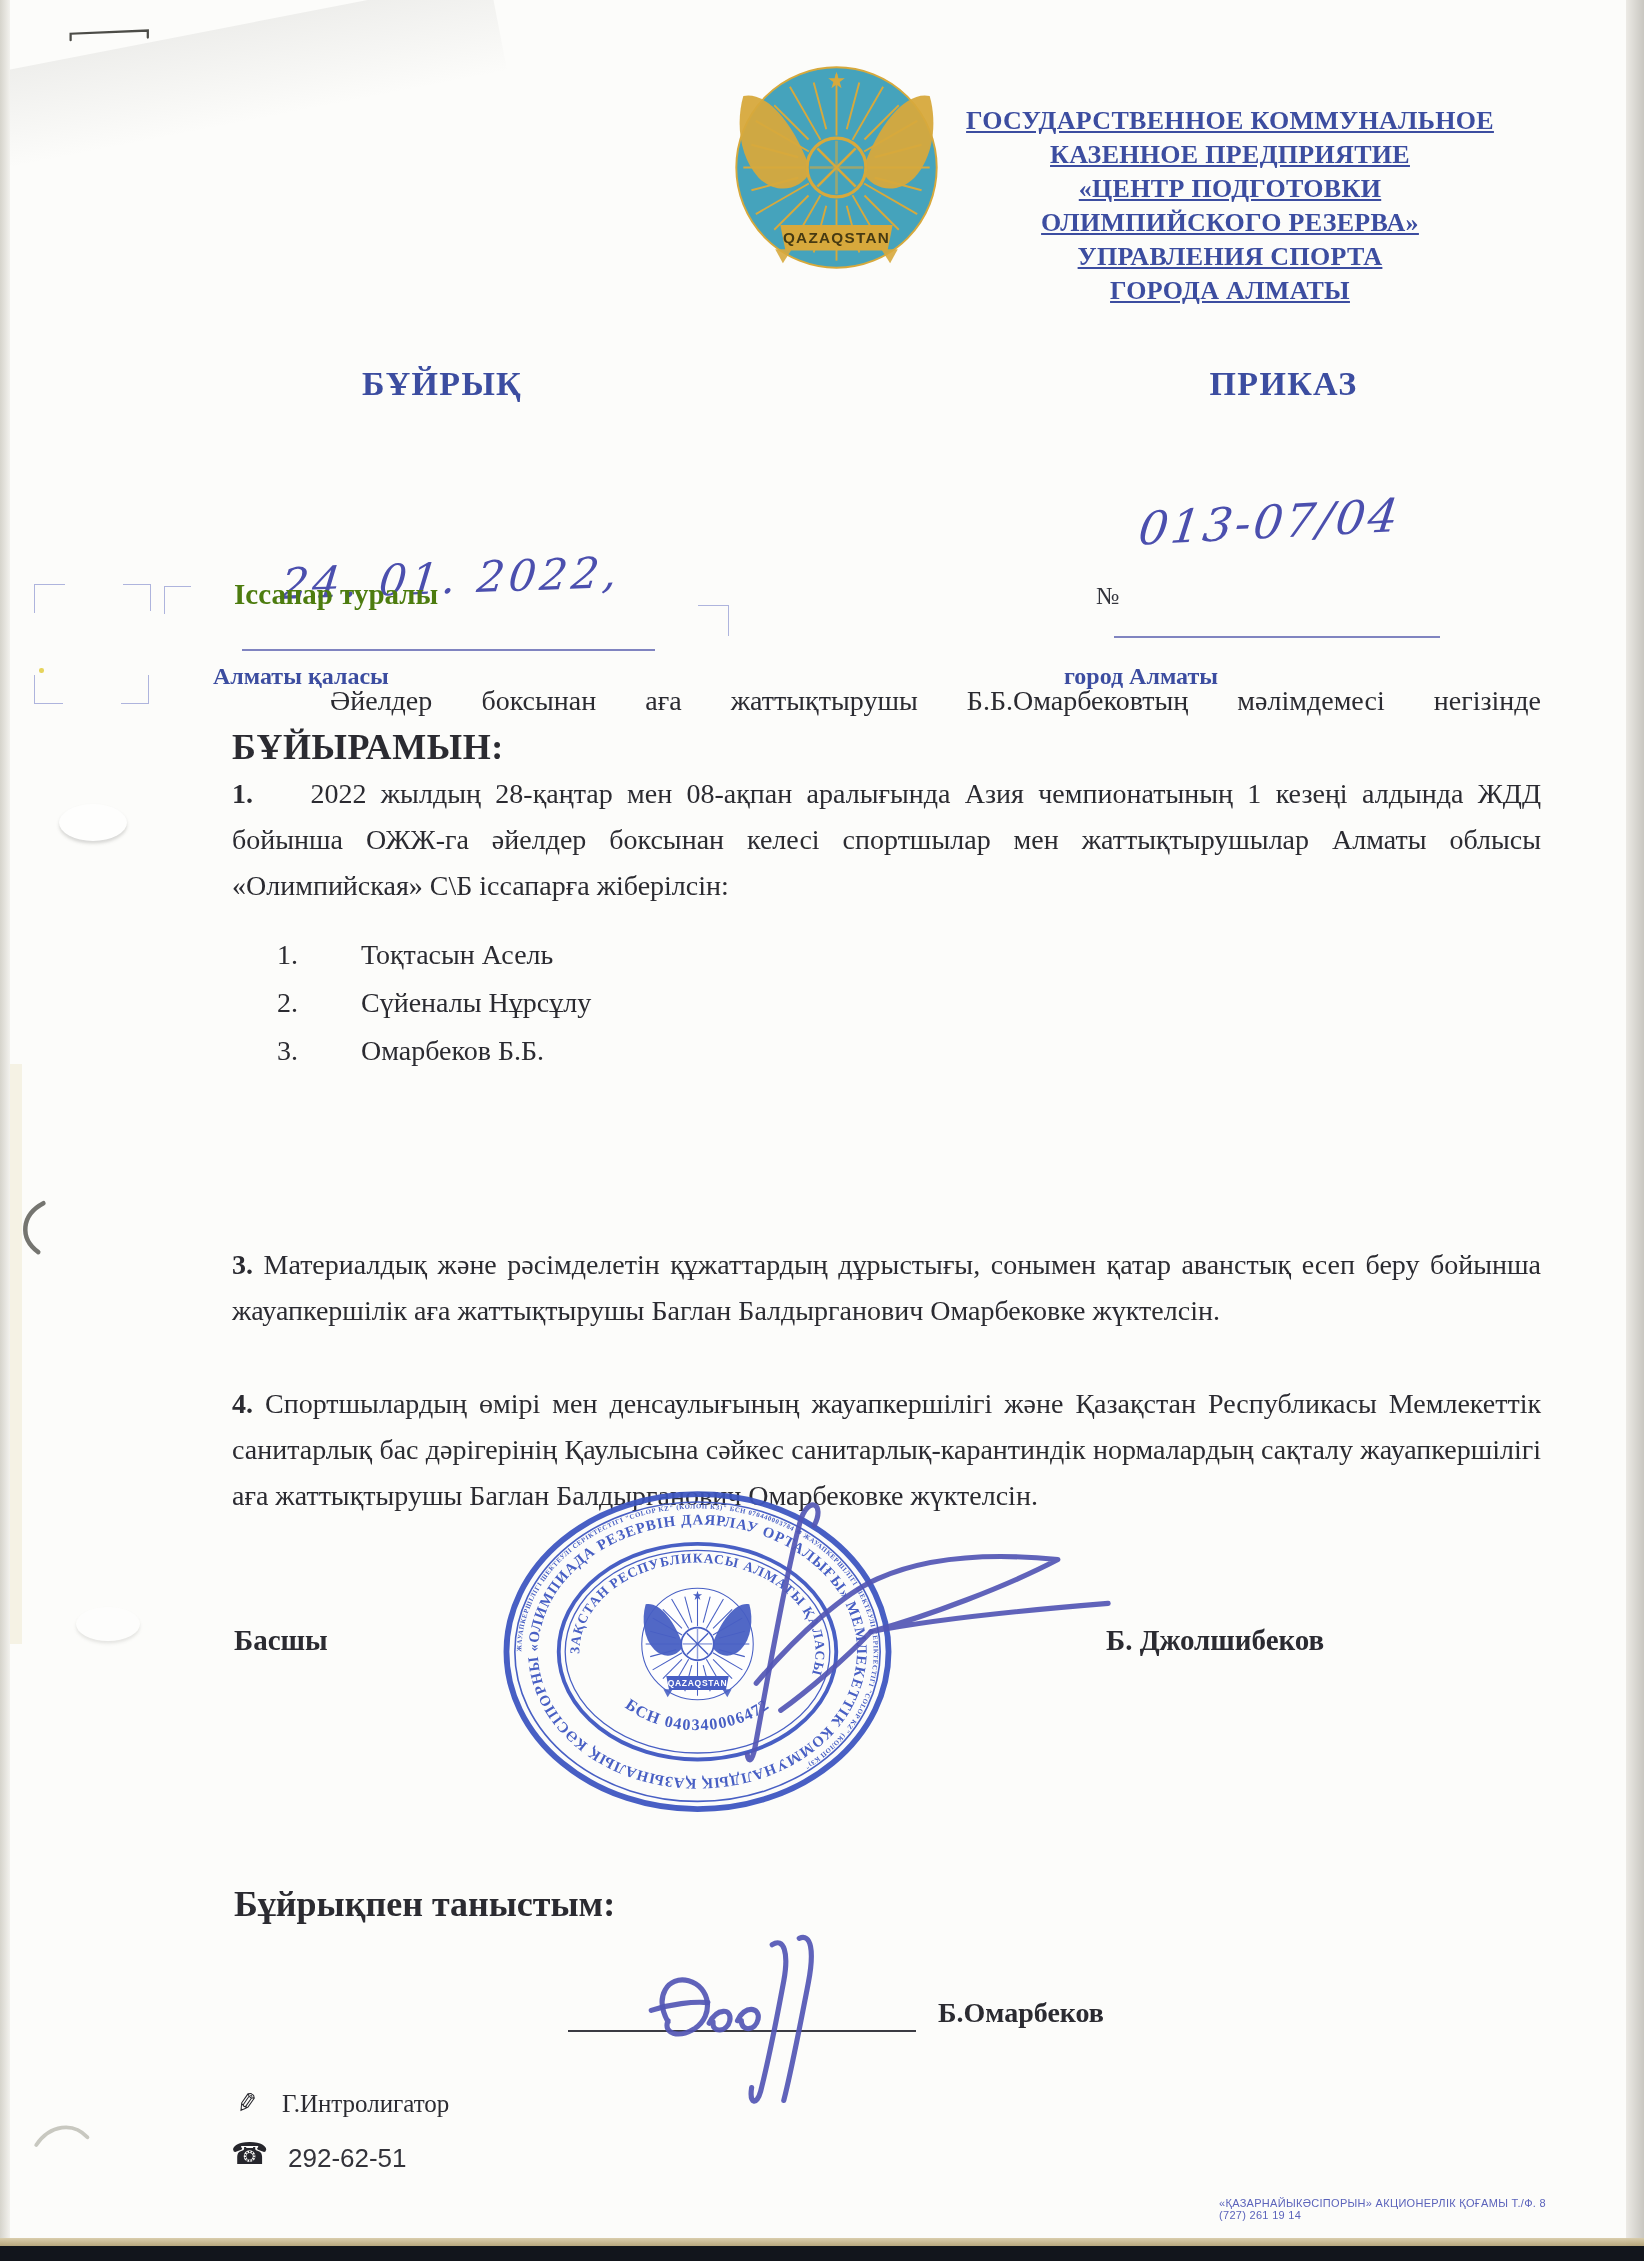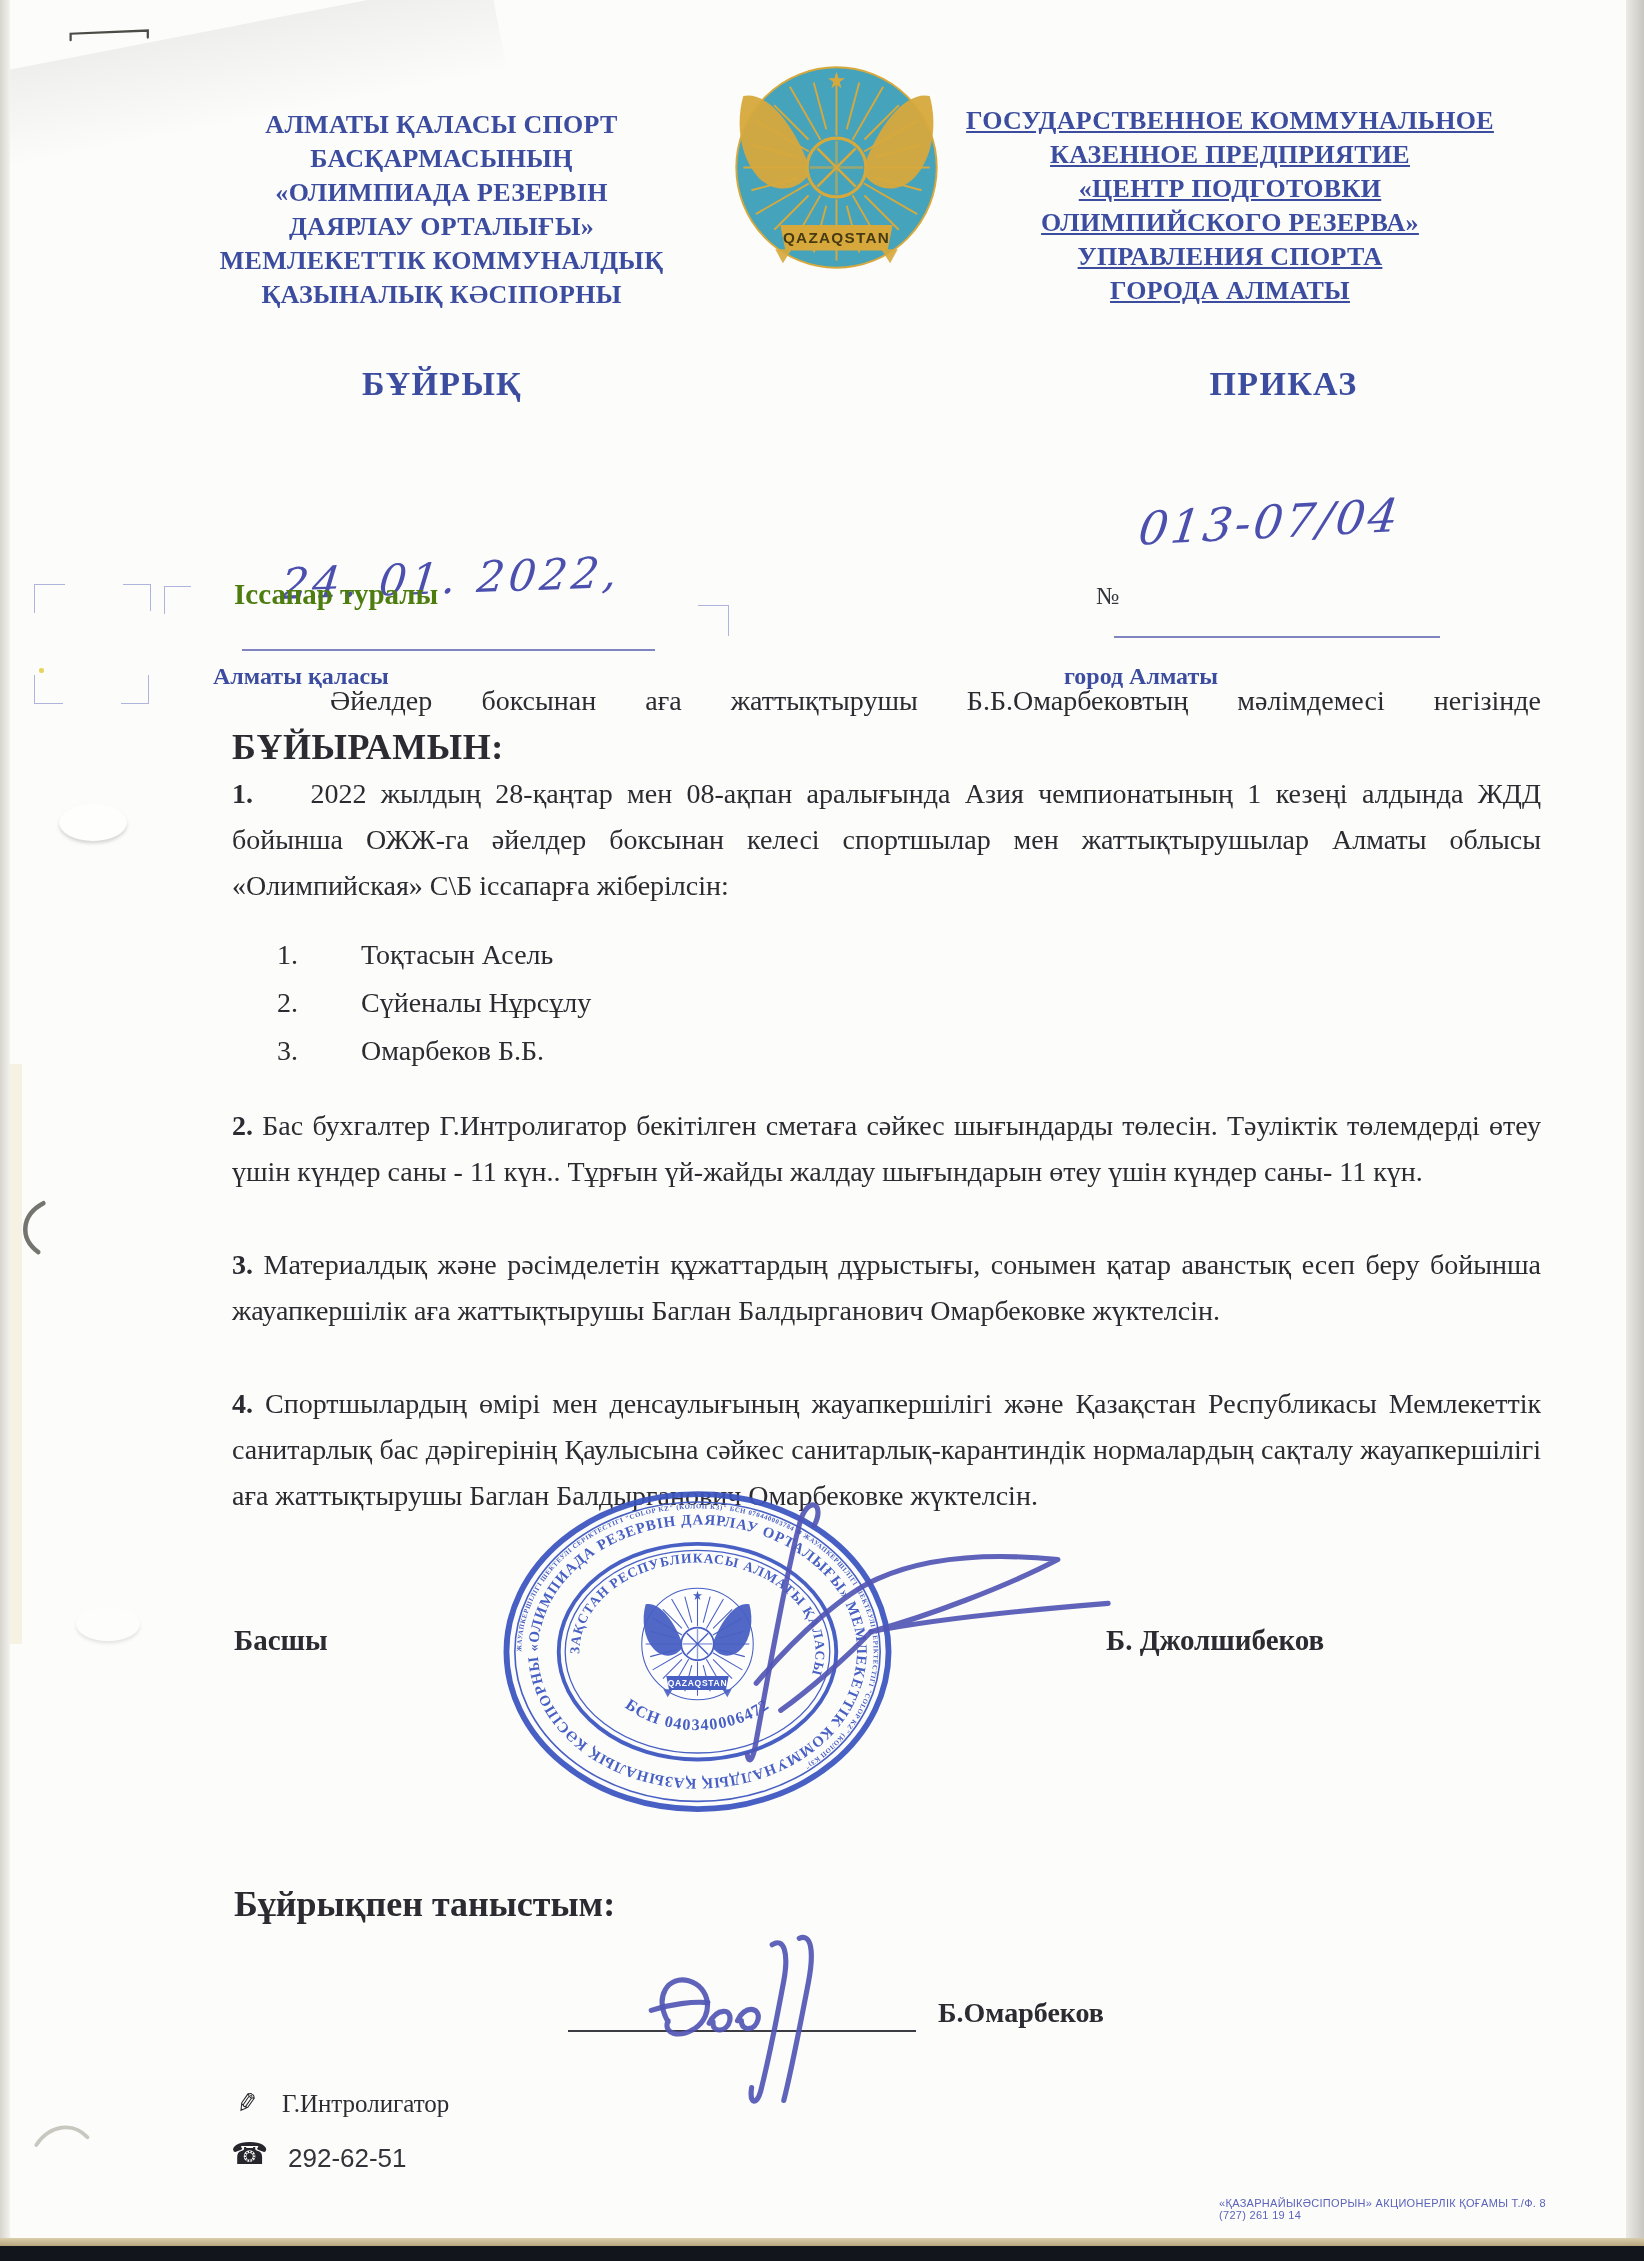--- a/index.html
+++ b/index.html
@@ -164,26 +164,20 @@
   </svg>
   <div class="dot-yellow"></div>
 
   <div class="corner c-tl" style="left:34px;top:584px;width:30px;height:28px"></div>
   <div class="corner c-tr" style="left:123px;top:584px;width:27px;height:26px"></div>
   <div class="corner c-tl" style="left:164px;top:586px;width:26px;height:27px"></div>
   <div class="corner c-bl" style="left:34px;top:675px;width:28px;height:28px"></div>
   <div class="corner c-br" style="left:121px;top:675px;width:27px;height:28px"></div>
   <div class="corner c-tr" style="left:698px;top:605px;width:30px;height:30px"></div>
 
-  <div class="org" id="org-left">АЛМАТЫ ҚАЛАСЫ СПОРТ
-БАСҚАРМАСЫНЫҢ
-«ОЛИМПИАДА РЕЗЕРВІН
-ДАЯРЛАУ ОРТАЛЫҒЫ»
-МЕМЛЕКЕТТІК КОММУНАЛДЫҚ
-ҚАЗЫНАЛЫҚ КӘСІПОРНЫ</div>
 
   <svg id="emblem" style="position:absolute;left:728px;top:59px;--ebg:#45a3bc;--emain:#d7a93c;--ering:#b9891f;--ebann:#463a12" width="217" height="217" viewBox="-170 -170 340 340">
     <use href="#emb"></use>
   </svg>
 
   <div class="org" id="org-right">ГОСУДАРСТВЕННОЕ КОММУНАЛЬНОЕ
 КАЗЕННОЕ ПРЕДПРИЯТИЕ
 «ЦЕНТР ПОДГОТОВКИ
 ОЛИМПИЙСКОГО РЕЗЕРВА»
 УПРАВЛЕНИЯ СПОРТА
@@ -214,21 +208,20 @@
     <div class="ath-row">
       <span class="ath-num">2.</span>
       <span>Сүйеналы Нұрсұлу</span>
     </div>
     <div class="ath-row">
       <span class="ath-num">3.</span>
       <span>Омарбеков Б.Б.</span>
     </div>
   </div>
 
-  <p class="para" id="p2"><span class="num">2.</span> <span>Бас бухгалтер Г.Интролигатор бекітілген сметаға сәйкес шығындарды төлесін. Тәуліктік төлемдерді өтеу үшін күндер саны - 11 күн.. Тұрғын үй-жайды жалдау шығындарын өтеу үшін  күндер саны- 11 күн.</span></p>
 
   <p class="para" id="p3"><span class="num">3.</span> <span>Материалдық және рәсімделетін құжаттардың дұрыстығы, сонымен қатар аванстық есеп беру бойынша жауапкершілік аға жаттықтырушы Баглан Балдырганович Омарбековке жүктелсін.</span></p>
 
   <p class="para" id="p4"><span class="num">4.</span> <span>Спортшылардың өмірі мен денсаулығының жауапкершілігі және Қазақстан Республикасы Мемлекеттік санитарлық бас дәрігерінің  Қаулысына сәйкес санитарлық-карантиндік нормалардың сақталу жауапкершілігі аға жаттықтырушы Баглан Балдырганович Омарбековке жүктелсін.</span></p>
 
   <div id="role">Басшы</div>
   <div id="head-name">Б. Джолшибеков</div>
 
   <svg id="stamp" width="395" height="326" viewBox="0 0 612 505" style="opacity:.93">
     <defs>

